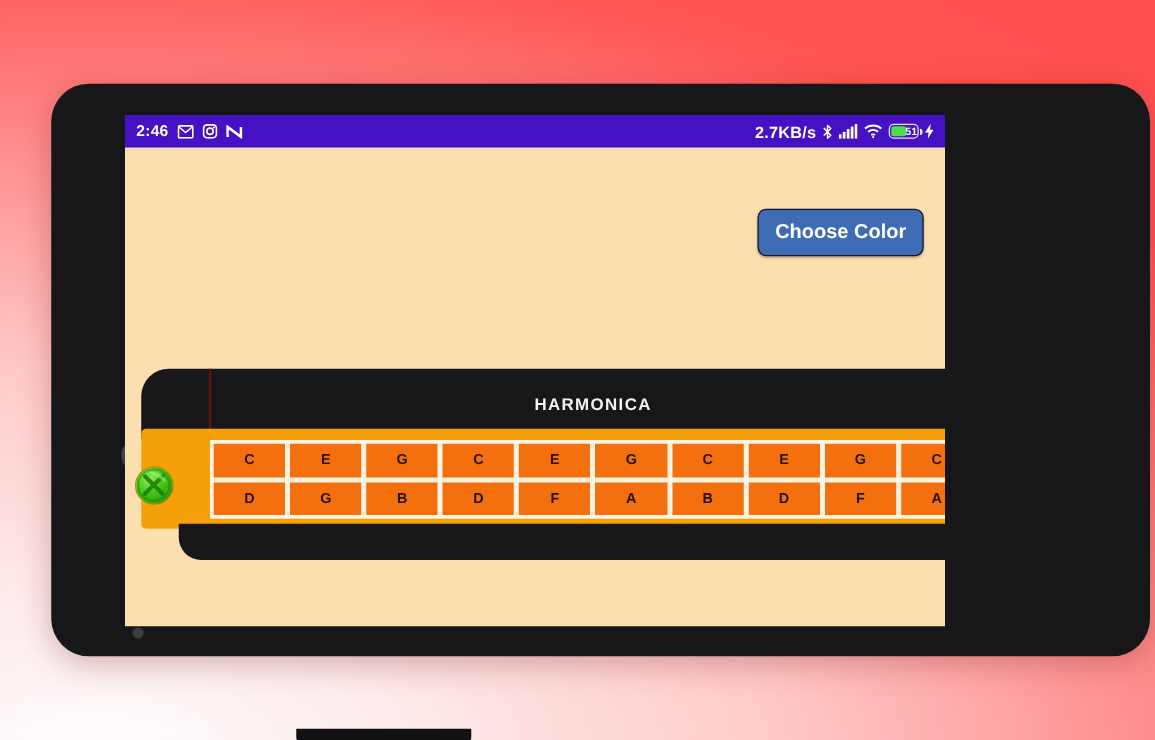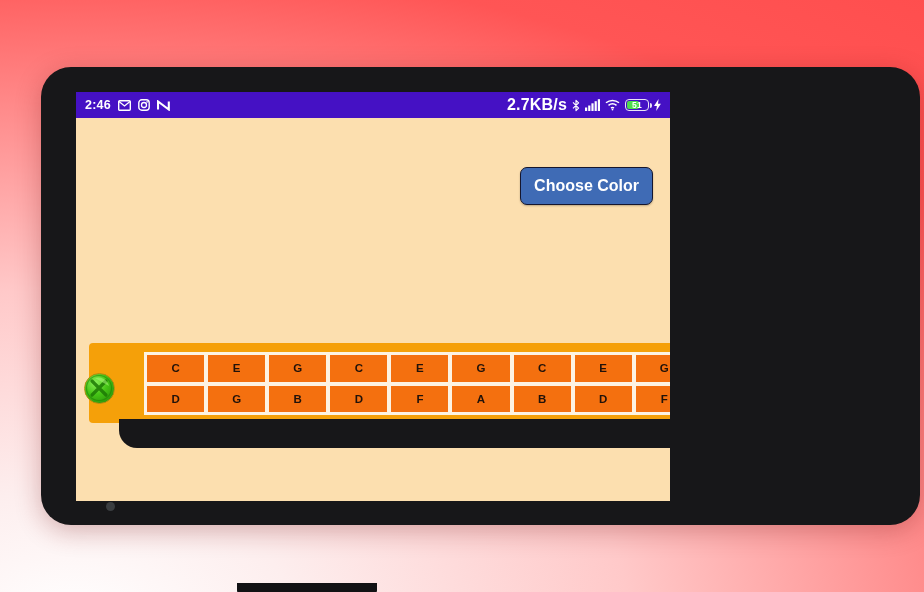--- a/index.html
+++ b/index.html
@@ -30,45 +30,45 @@
     width:25px; height:25px; border-radius:50%;
     background:radial-gradient(circle at 35% 30%,#52565a,#34383c 60%,#282b2e);
   }
   #sensor-dot{
     position:absolute; left:65px; top:435px; width:9px; height:9px;
     border-radius:50%; background:#3a3d40;
   }
 
   
   #screen{
-    position:absolute; left:76px; top:92px; width:594px; height:409px;
+    position:absolute; left:100px; top:92px; width:656px; height:409px;
     background:#fcdfaf; overflow:hidden;
   }
 
   
   #status-bar{
     height:26px; background:#4511c4; color:#fff;
     display:flex; align-items:center; padding:0 9px;
     font-size:12.5px; font-weight:bold; letter-spacing:.2px;
   }
   #status-left{ display:flex; align-items:center; gap:7px; }
   #status-right{ margin-left:auto; display:flex; align-items:center; gap:5px; }
   .sb-ic{ display:inline-flex; align-items:center; }
-  .net-speed{ font-size:16px; font-weight:bold; }
+  .net-speed{ font-size:13px; font-weight:bold; }
   .bat{
     position:relative; width:24px; height:12px; border:1.6px solid #e9e4f5;
     border-radius:4px; display:flex; align-items:center; padding:1px;
   }
   .bat::after{
     content:""; position:absolute; right:-4px; top:3px; width:2.5px; height:5px;
     background:#e9e4f5; border-radius:0 2px 2px 0;
   }
   .bat-fill{ width:62%; height:100%; background:#4ddc4d; border-radius:2px; }
   .bat-num{
-    position:absolute; left:0; right:0; top:-1px; text-align:center;
+    position:absolute; left:0; right:0; top:-1px; text-align:right;
     font-size:8.5px; font-weight:bold; color:#fff; line-height:12px;
   }
 
   
   #app-area{ position:relative; height:383px; }
 
   
   #choose-color-button{
     position:absolute; right:17px; top:49px;
     background:#3f6bb5; color:#fff; border:1.6px solid #15162e;
@@ -193,20 +193,25 @@
       </span>
     </div>
   </div>
 
   <div id="app-area">
 
     <button id="choose-color-button">Choose Color</button>
 
     <div id="harmonica">
 
+      <div id="harmonica-top-plate">
+        <div class="tp-div" id="tp-div-left"></div>
+        <div class="tp-div" id="tp-div-right"></div>
+        <div id="harmonica-title">HARMONICA</div>
+      </div>
 
       <div id="harmonica-body">
 
         <div class="knob" id="knob-left">
           <svg width="28" height="28" viewBox="0 0 28 28">
             <circle cx="14" cy="14" r="12.5" fill="none" stroke="#1f7d08" stroke-width="1.2" opacity=".55"></circle>
             <path d="M7 7 L21 21 M21 7 L7 21" stroke="#1d7a05" stroke-width="3.2" stroke-linecap="round" opacity=".85"></path>
             <path d="M10 4 A11 11 0 0 1 24 12 Z" fill="#a9f77a" opacity=".55"></path>
           </svg>
         </div>

